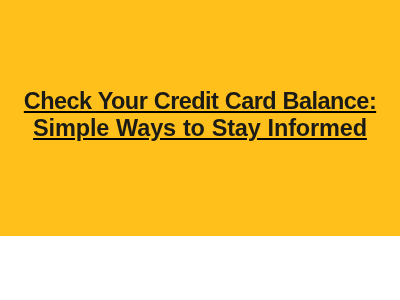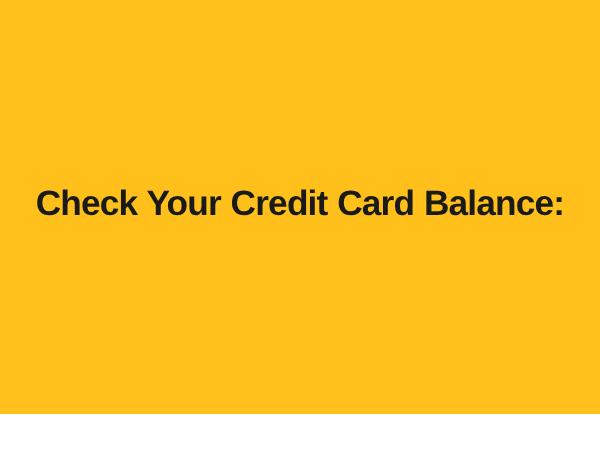--- a/index.html
+++ b/index.html
@@ -11,28 +11,29 @@
   body {
     width: 400px;
     height: 300px;
     overflow: hidden;
     font-family: "Liberation Sans", sans-serif;
   }
 
   .title-card {
     position: relative;
     width: 400px;
-    height: 276px;
+    height: 236px;
     box-sizing: border-box;
     background: #FFC01C;
     display: flex;
     flex-direction: column;
     align-items: center;
     justify-content: center;
     overflow: hidden;
+    text-decoration: underline;
   }
 
   .headline {
     position: relative;
     width: 100%;
     margin: 0;
     padding: 0 8px;
     box-sizing: border-box;
     text-align: center;
     color: #1A1A17;
@@ -59,15 +60,16 @@
     letter-spacing: -0.15px;
   }
 </style>
 </head>
 <body>
 
 <div class="title-card" style="background: rgb(255, 192, 28);">
 
   <h1 class="headline" style="color: rgb(26, 26, 23);">
     <span class="headline-line headline-line-1">Check Your Credit Card Balance:</span>
+    <span class="headline-line headline-line-2">Simple Ways to Stay Informed</span>
   </h1>
 
 </div>
 
 </body></html>

